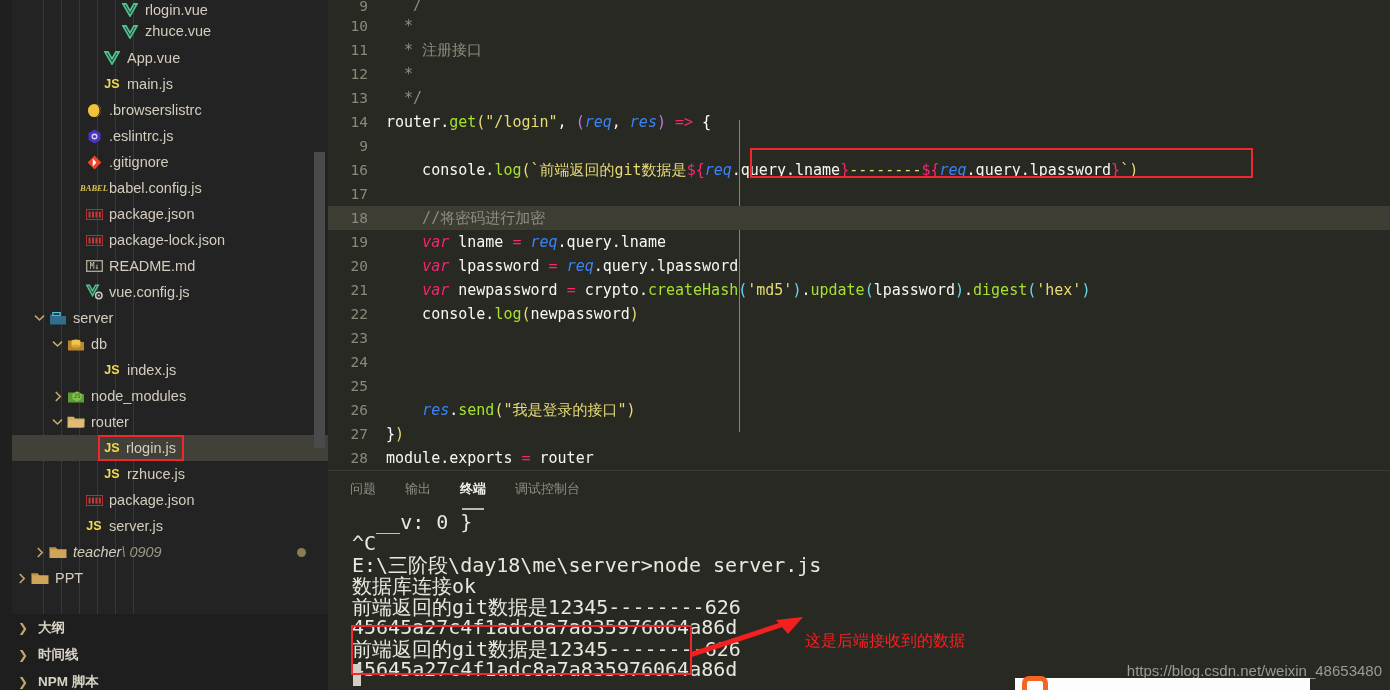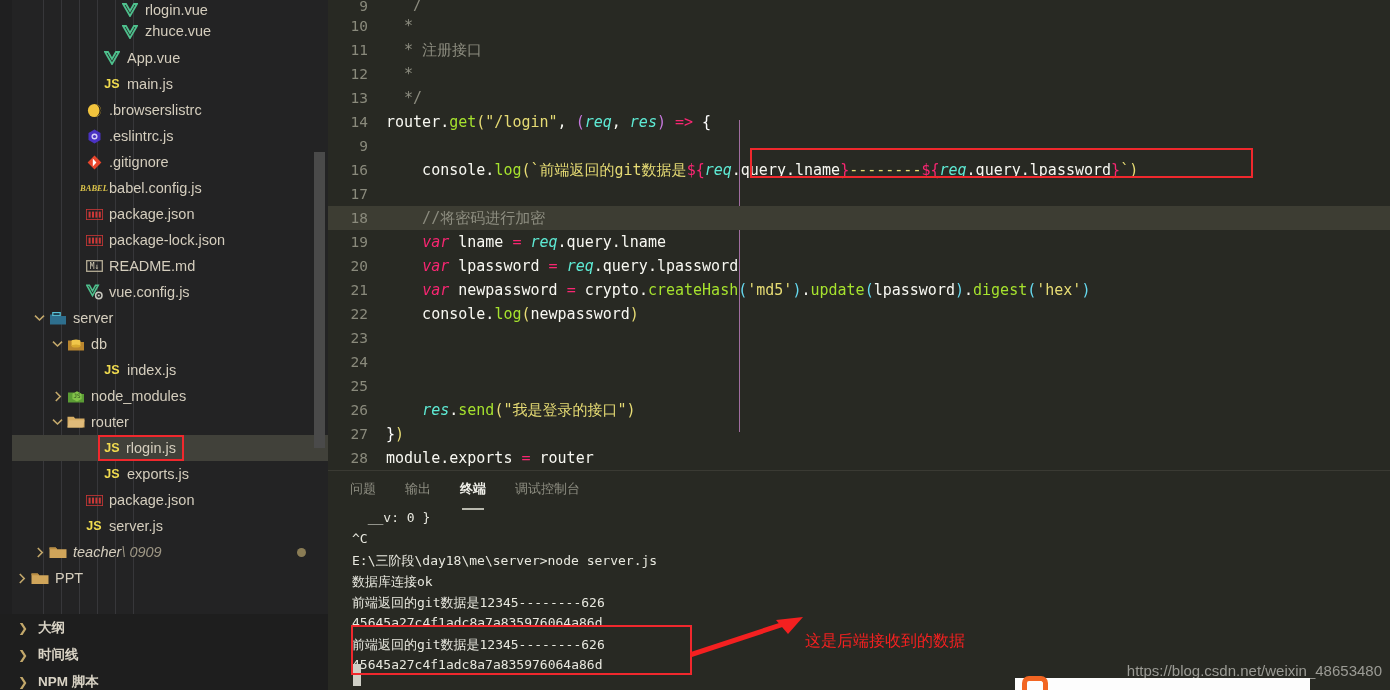--- a/index.html
+++ b/index.html
@@ -113,21 +113,21 @@
   .bracket-guide {
     position: absolute; left: 411px; top: 120px;
     width: 1px; height: 312px;
     background: #a06da0;
   }
   
   .t-plain  { color: #f8f8f2; }
   .t-fn     { color: #a6e22e; }
   .t-str    { color: #e6db74; }
   .t-key    { color: #f92672; }
-  .t-param  { color: #5eead4; font-style: italic; }
+  .t-param  { color: #3b82f6; font-style: italic; }
   .t-kw     { color: #f92672; font-style: italic; }
   .t-cmt    { color: #8c8c7f; }
   .t-punct  { color: #f8f8f2; }
   .t-obj    { color: #66d9ef; }
   .t-brace  { color: #ffffff; }
   .t-arrow  { color: #f92672; }
   .t-paren1 { color: #e6db74; }
   .t-paren2 { color: #c678dd; }
   .t-dollar { color: #f92672; }
   .t-tick   { color: #e6db74; }
@@ -157,21 +157,21 @@
     padding-bottom: 2px;
   }
   .ptab.active { color: #efefe8; font-weight: bold; }
   .ptab.active::after {
     content: ""; position: absolute; left: 2px; right: 2px; bottom: -10px;
     height: 1.5px; background: #b9b9ae;
   }
   .term-body {
     padding: 2px 0 0 24px;
     font-family: "DejaVu Sans Mono", "Liberation Mono", monospace;
-    font-size: 13px;
+    font-size: 20px;
     color: #e8e8df;
   }
   .tline { height: 21px; white-space: pre; }
   .term-cursor {
     position: absolute; left: 353px; top: 664px;
     width: 8px; height: 22px; background: #cfcfc6;
   }
   .term-box {
     position: absolute; left: 351px; top: 625px;
     width: 341px; height: 50px;
@@ -476,21 +476,21 @@
             <span class="flabel">rlogin.js</span>
           </span>
         </div>
         <div class="tree-row">
           <span style="width: 73px; min-width: 73px;"></span>
           <span class="twisty"></span>
           <span class="flabel-wrap" style="display: inline-flex; align-items: center;">
             <span class="ficon">
               <span style="color:#f0db4f;font-weight:bold;font-size:12.5px;font-family:'Liberation Sans',sans-serif">JS</span>
             </span>
-            <span class="flabel">exports.js</span>
+            <span class="flabel">rzhuce.js</span>
           </span>
         </div>
         <div class="tree-row">
           <span style="width: 55px; min-width: 55px;"></span>
           <span class="twisty"></span>
           <span class="flabel-wrap" style="display: inline-flex; align-items: center;">
             <span class="ficon">
               <svg width="17" height="11" viewBox="0 0 17 11">
                 <rect x="0" y="0" width="17" height="11" fill="none" stroke="#cb3837" stroke-width="1.6"></rect>
                 <rect x="2.6" y="2.6" width="2" height="6" fill="#cb3837"></rect>

